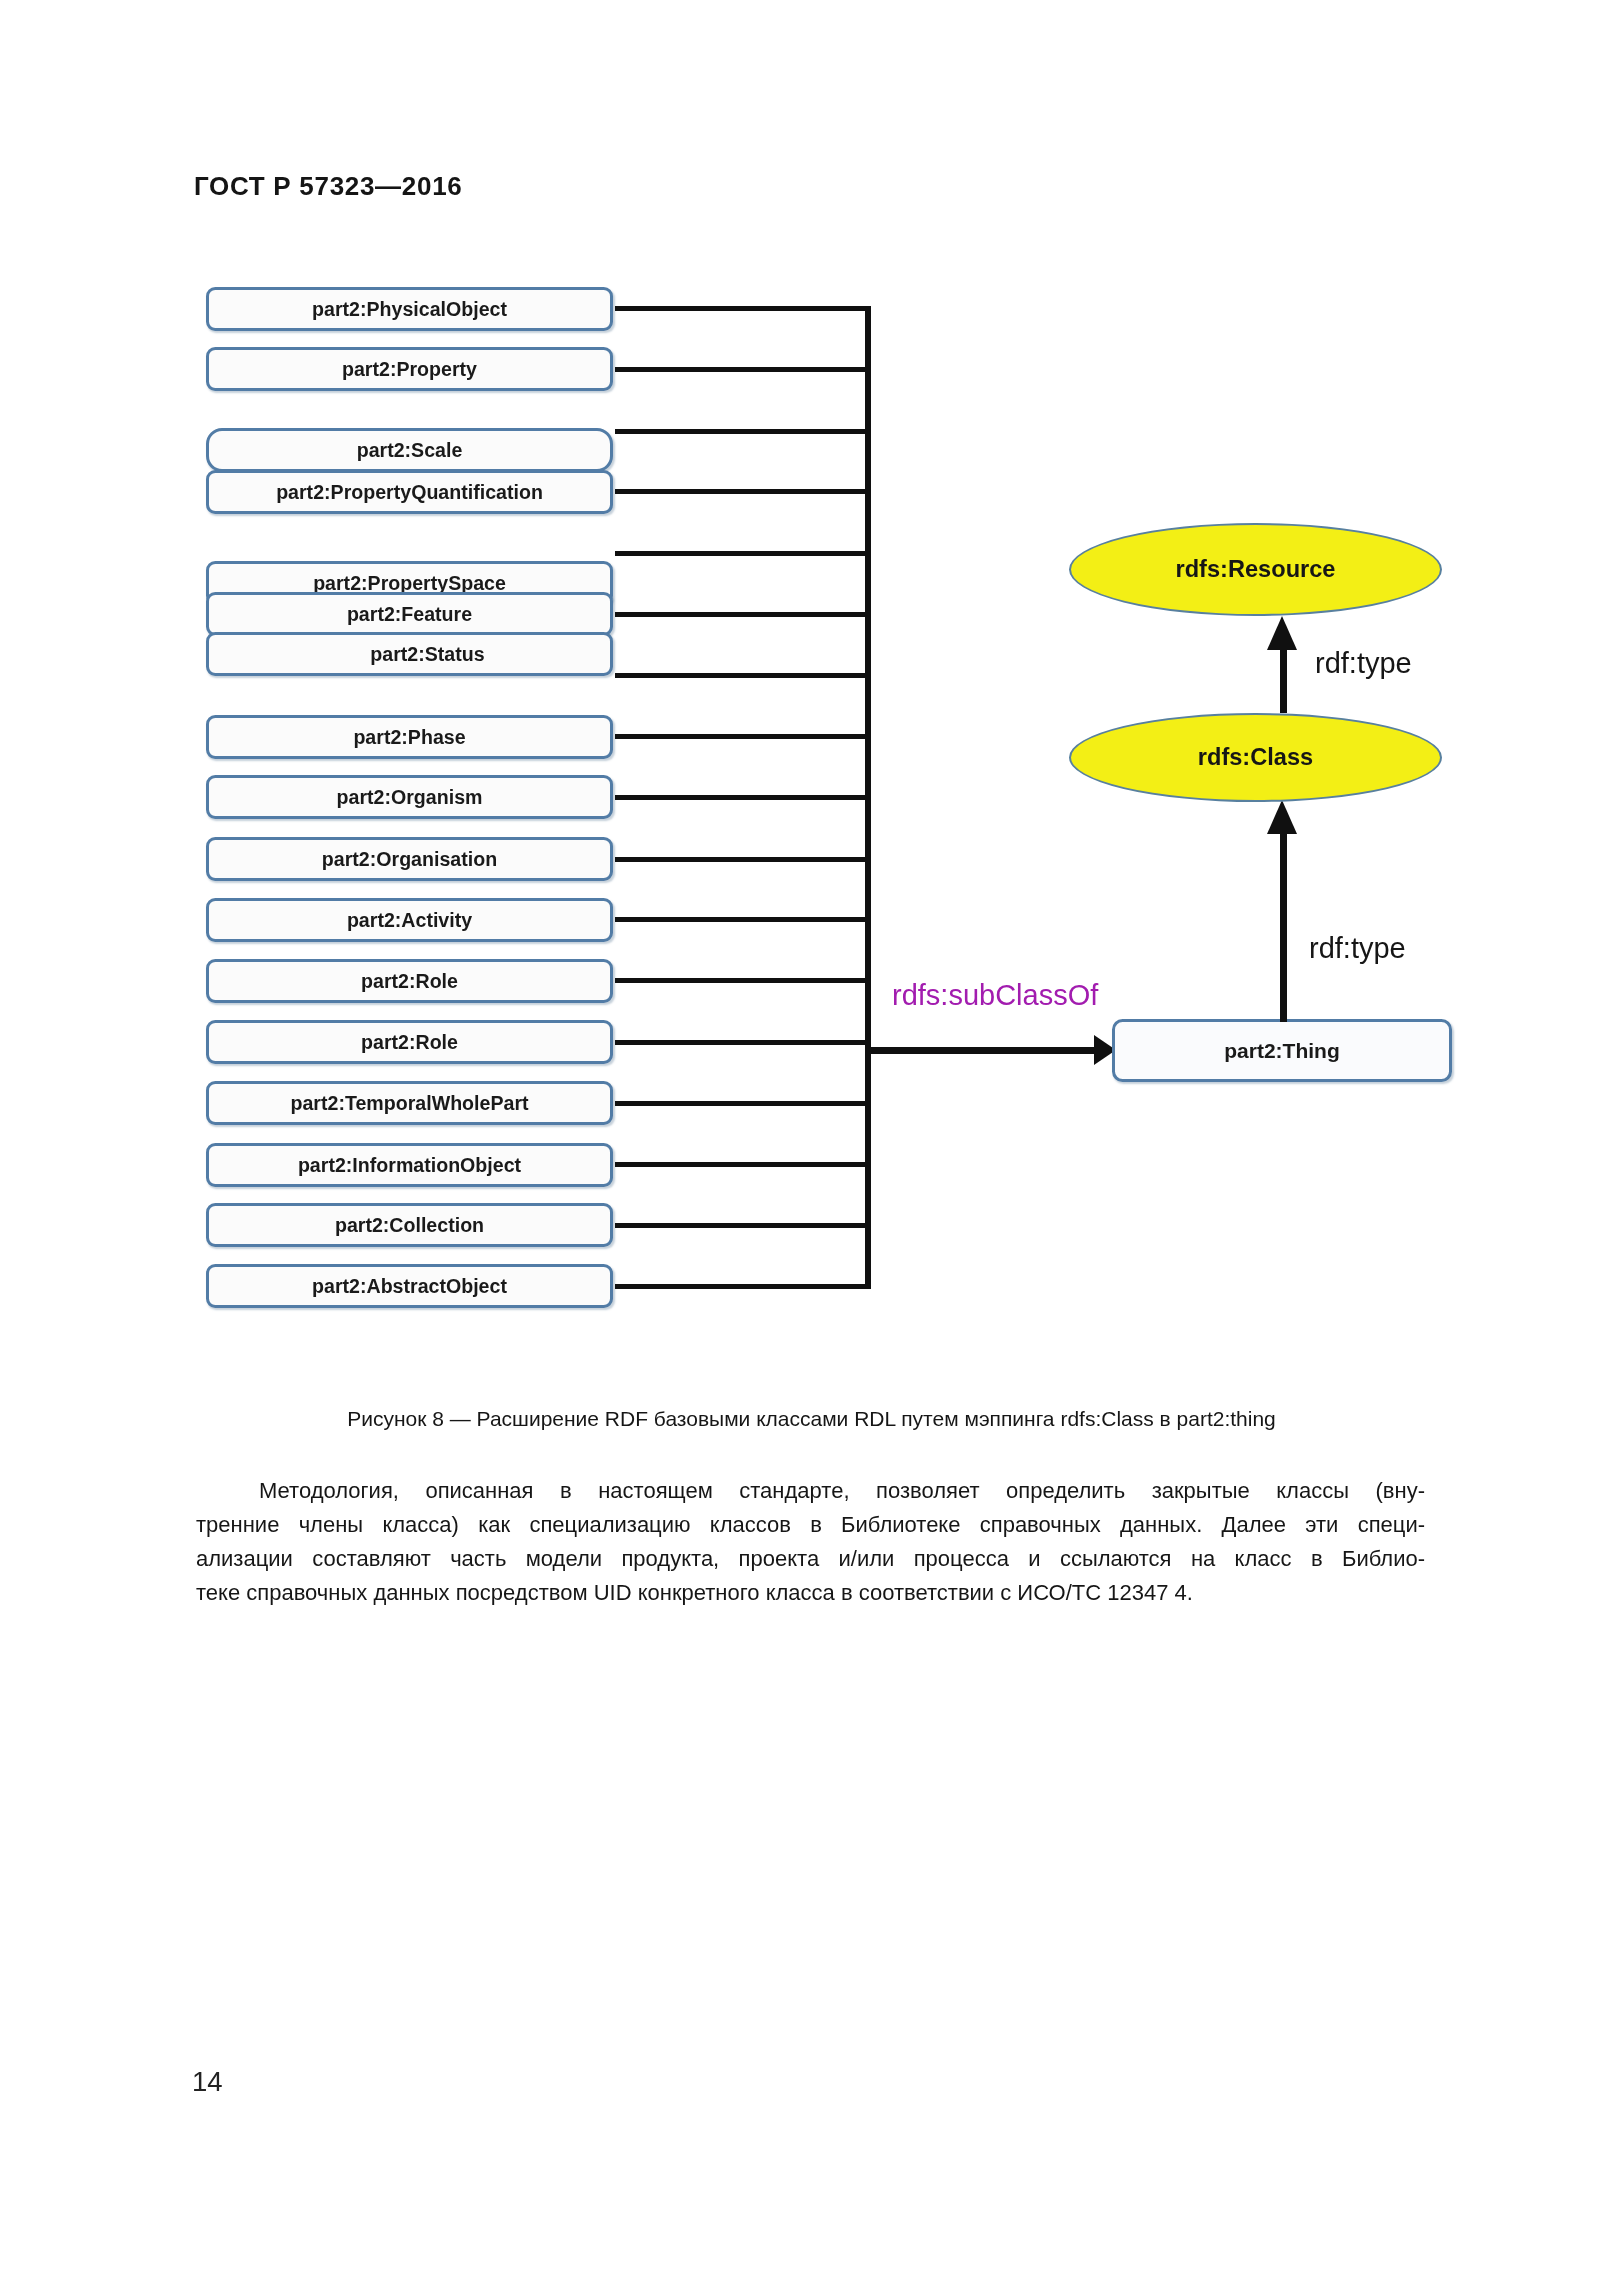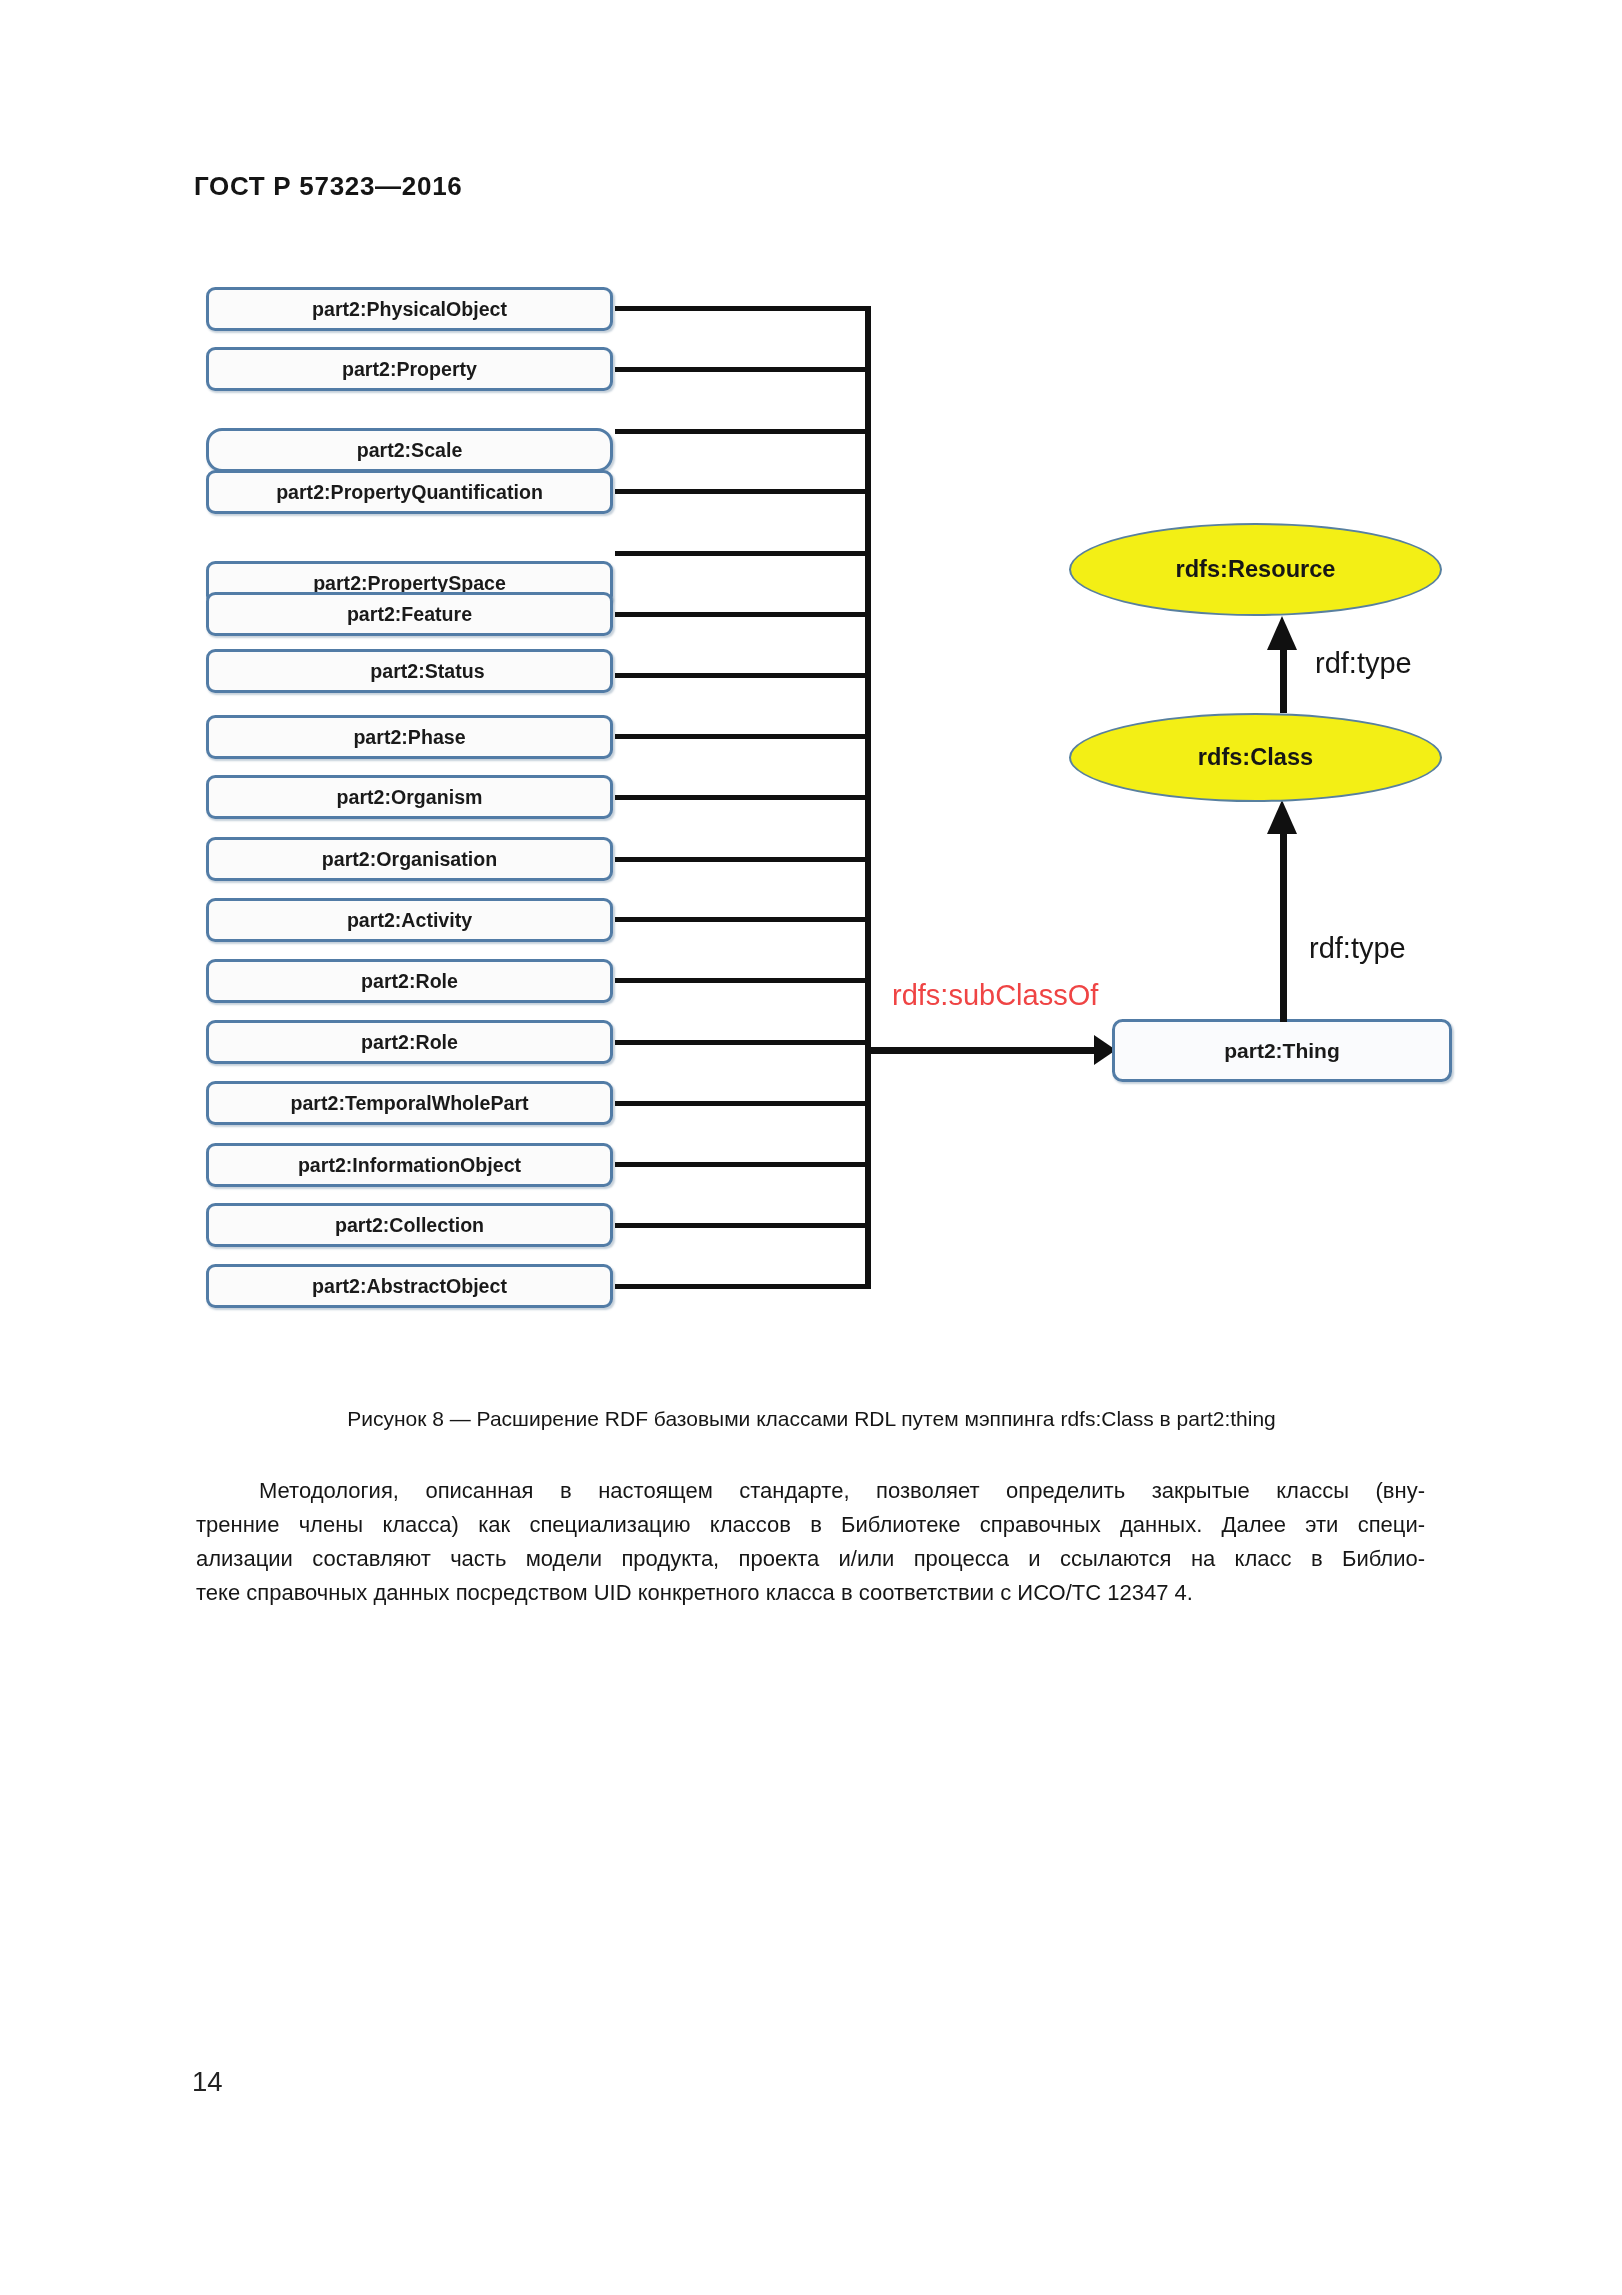--- a/index.html
+++ b/index.html
@@ -33,21 +33,21 @@
   .connector{position:absolute;left:615px;width:256px;height:5.2px;background:var(--line);}
   .trunk{position:absolute;left:865px;top:306px;width:5.9px;height:983px;background:var(--line);}
   .subclass-line{position:absolute;left:865px;top:1047px;width:232px;height:6.5px;background:var(--line);}
   .subclass-head{
     position:absolute;left:1094px;top:1035px;width:0;height:0;
     border-top:15.7px solid transparent;border-bottom:15.7px solid transparent;
     border-left:22px solid var(--line);
   }
   .subclass-label{
     position:absolute;left:892px;top:979px;
-    font-size:29px;color:#ef4444;
+    font-size:29px;color:#a21caf;
   }
   .thing-box{
     position:absolute;left:1112px;top:1019px;width:340px;height:63px;
     box-sizing:border-box;
     background:#fafbfd;
     border:3.9px solid var(--blue);
     border-radius:10.5px;
     display:flex;align-items:center;justify-content:center;
     font-size:21px;font-weight:bold;color:#1a1a1a;
     box-shadow:1.3px 2px 2px rgba(90,120,150,0.35);
@@ -109,21 +109,21 @@
         <div class="class-box" style="top: 347px;">part2:Property</div>
         <div class="connector" style="top: 367px;"></div>
         <div class="class-box" style="top: 428px; border-radius: 16px;">part2:Scale</div>
         <div class="connector" style="top: 429px;"></div>
         <div class="class-box" style="top: 470px;">part2:PropertyQuantification</div>
         <div class="connector" style="top: 489px;"></div>
         <div class="class-box" style="top: 561px;">part2:PropertySpace</div>
         <div class="connector" style="top: 551px;"></div>
         <div class="class-box" style="top: 592px;">part2:Feature</div>
         <div class="connector" style="top: 612px;"></div>
-        <div class="class-box" style="top: 649px; padding-left: 36px;">part2:Status</div>
+        <div class="class-box" style="top: 632px; padding-left: 36px;">part2:Status</div>
         <div class="connector" style="top: 673px;"></div>
         <div class="class-box" style="top: 715px;">part2:Phase</div>
         <div class="connector" style="top: 734px;"></div>
         <div class="class-box" style="top: 775px;">part2:Organism</div>
         <div class="connector" style="top: 795px;"></div>
         <div class="class-box" style="top: 837px;">part2:Organisation</div>
         <div class="connector" style="top: 857px;"></div>
         <div class="class-box" style="top: 898px;">part2:Activity</div>
         <div class="connector" style="top: 917px;"></div>
         <div class="class-box" style="top: 959px;">part2:Role</div>

